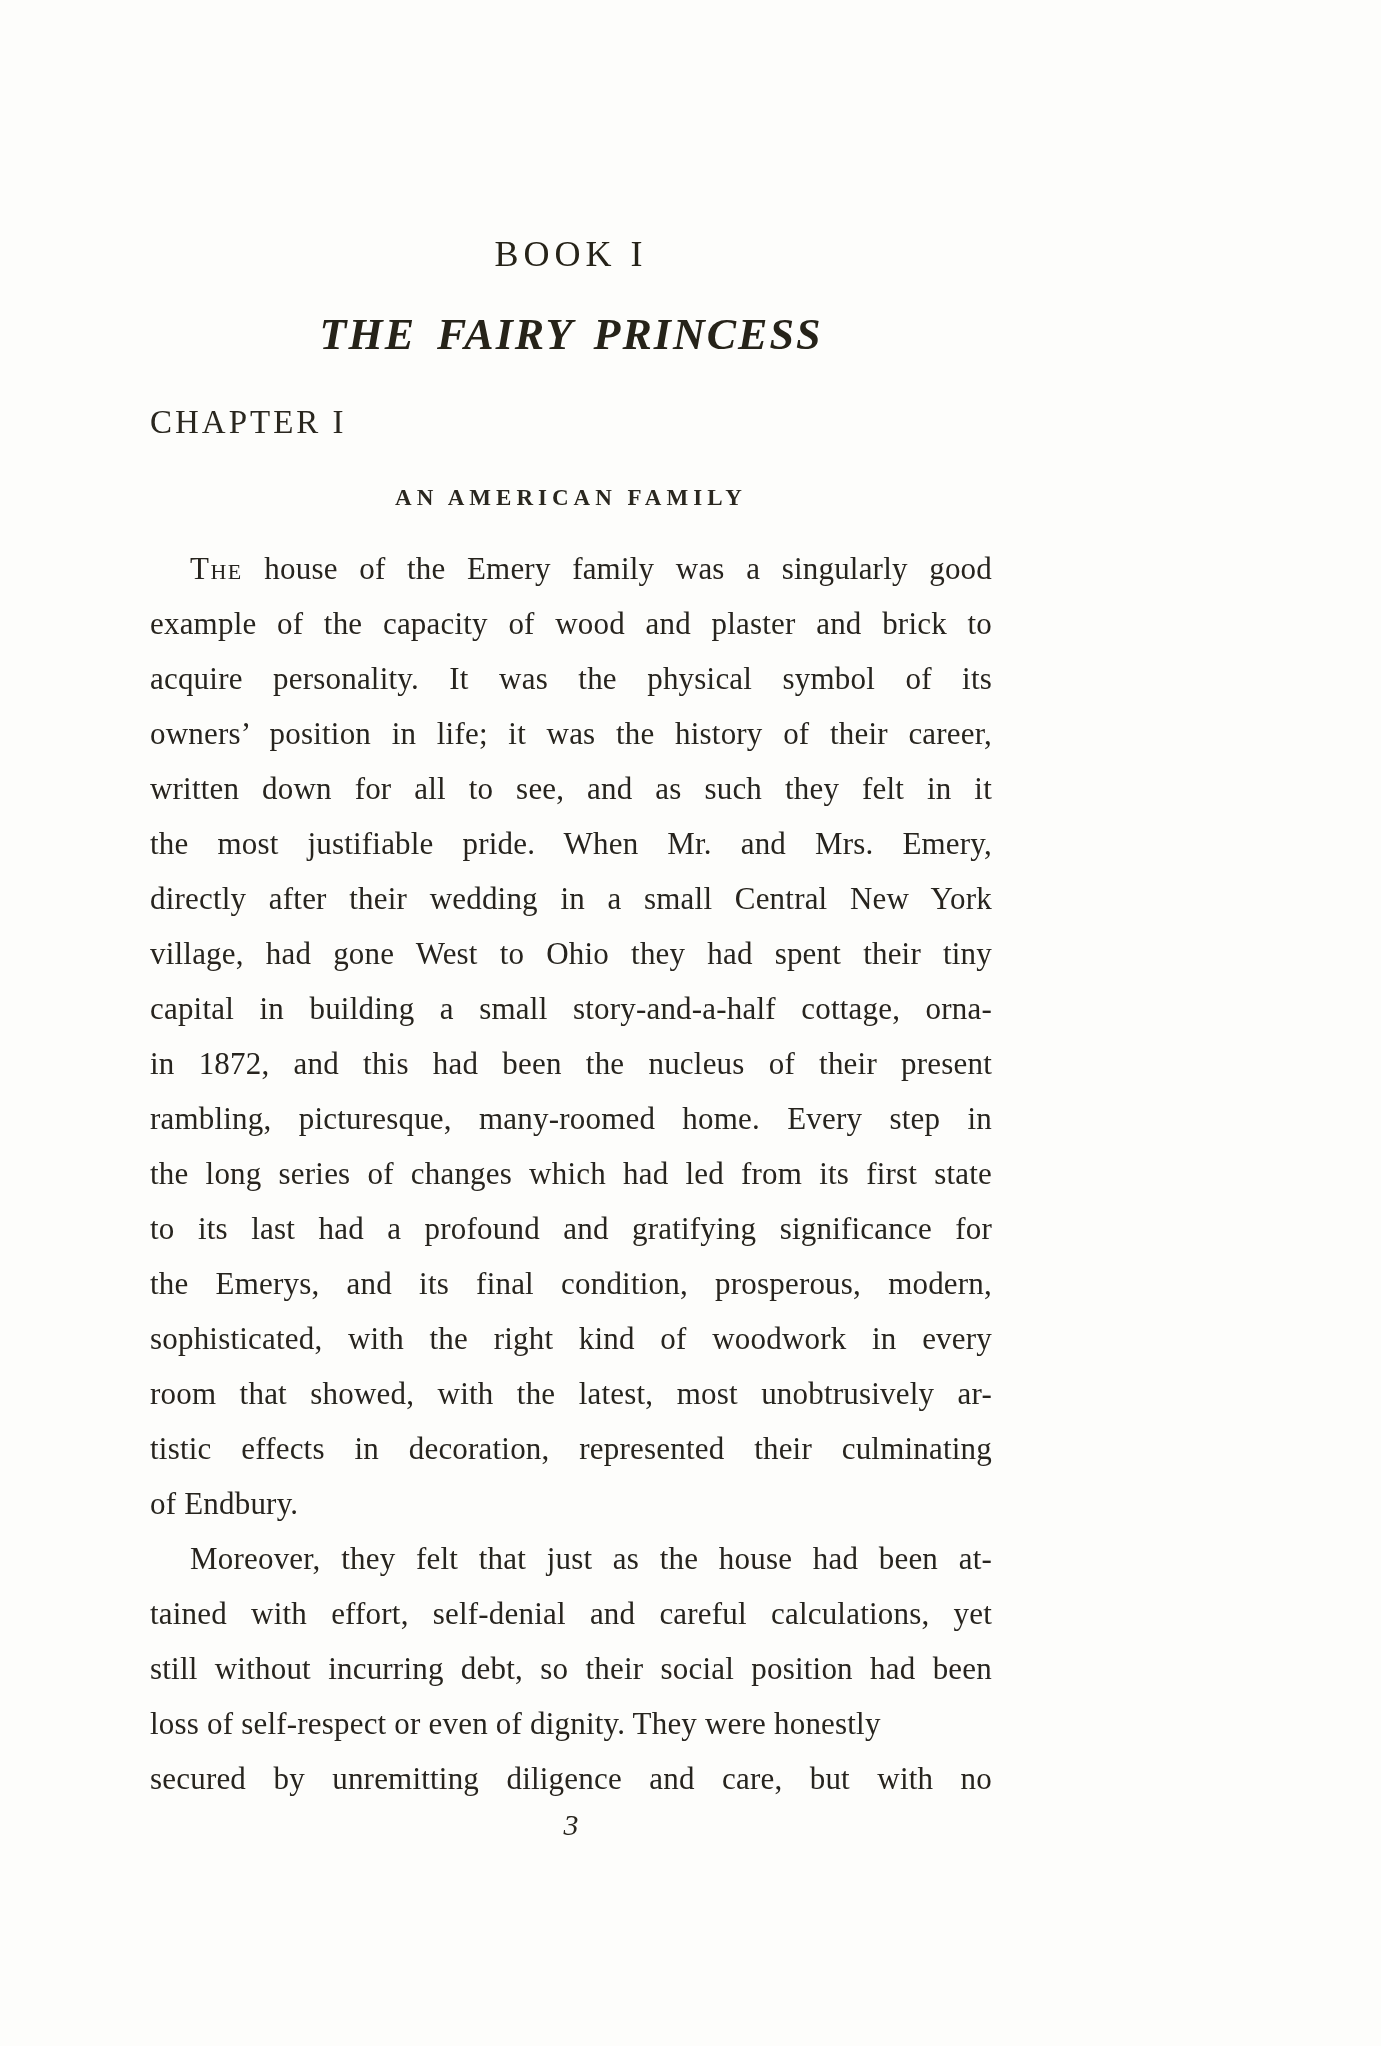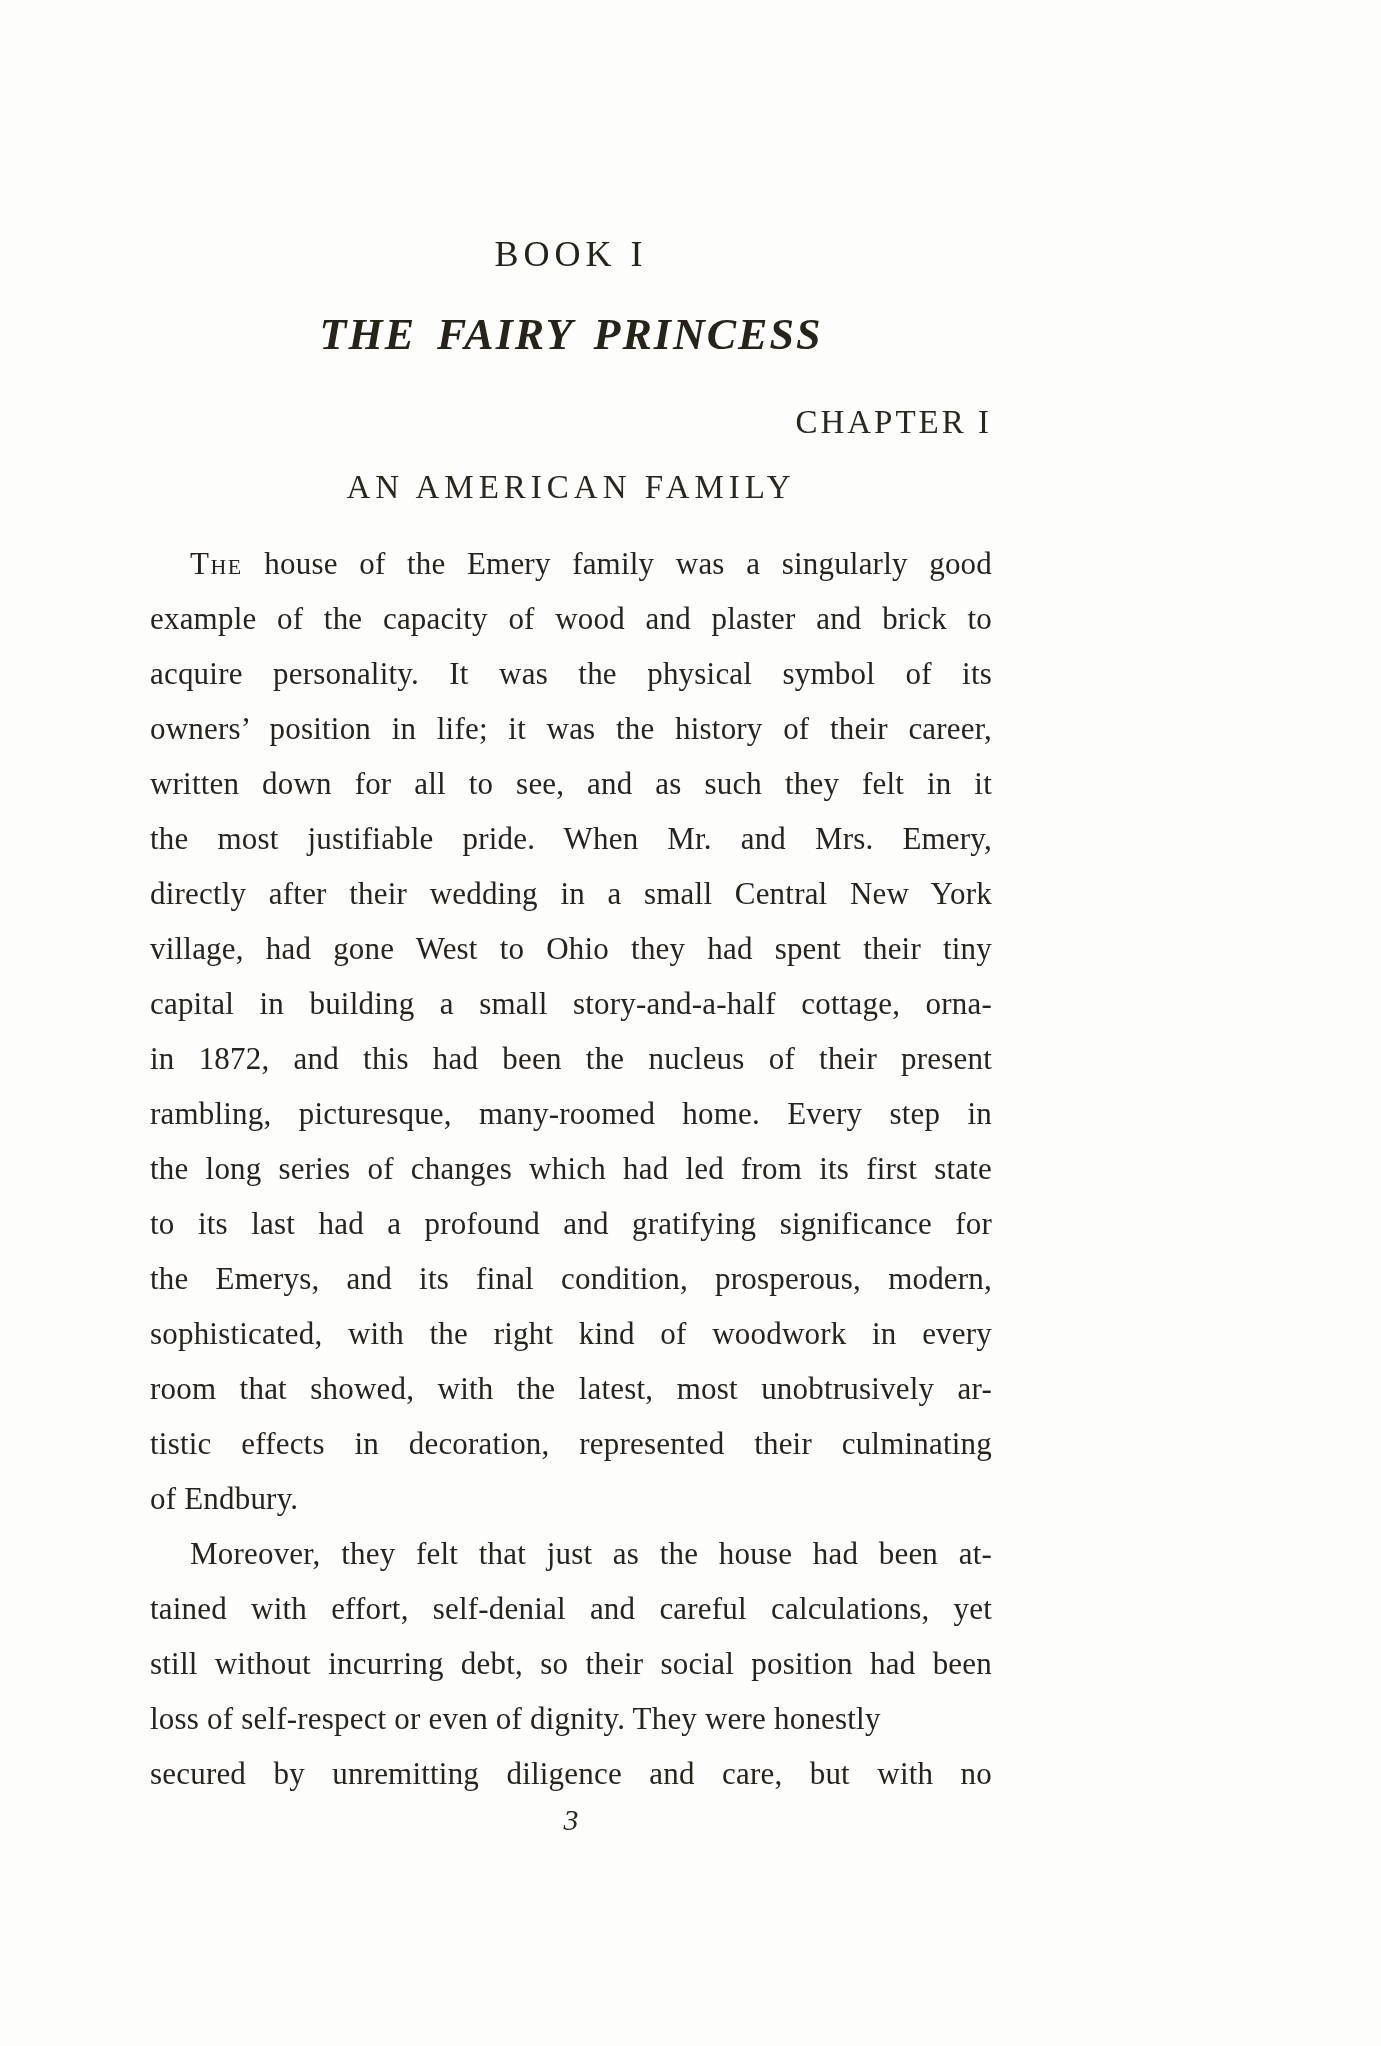--- a/index.html
+++ b/index.html
@@ -36,30 +36,30 @@
     letter-spacing: 2px;
     word-spacing: 8px;
     text-align: center;
     margin: 34px 0 0 0;
     color: #262319;
   }
   .chapter-heading {
     font-size: 33px;
     font-weight: 400;
     letter-spacing: 3px;
-    text-align: right;
+    text-align: left;
     margin: 44px 0 0 0;
     color: #2a271f;
   }
   .chapter-title {
-    font-size: 33px;
-    font-weight: 400;
+    font-size: 23px;
+    font-weight: 700;
     letter-spacing: 5px;
     text-align: center;
-    margin: 28px 0 0 0;
+    margin: 44px 0 0 0;
     color: #2a271f;
   }
   .body-text {
     margin-top: 30px;
     font-size: 31px;
     line-height: 55px;
     letter-spacing: 0.2px;
   }
   .paragraph {
     margin: 0;

